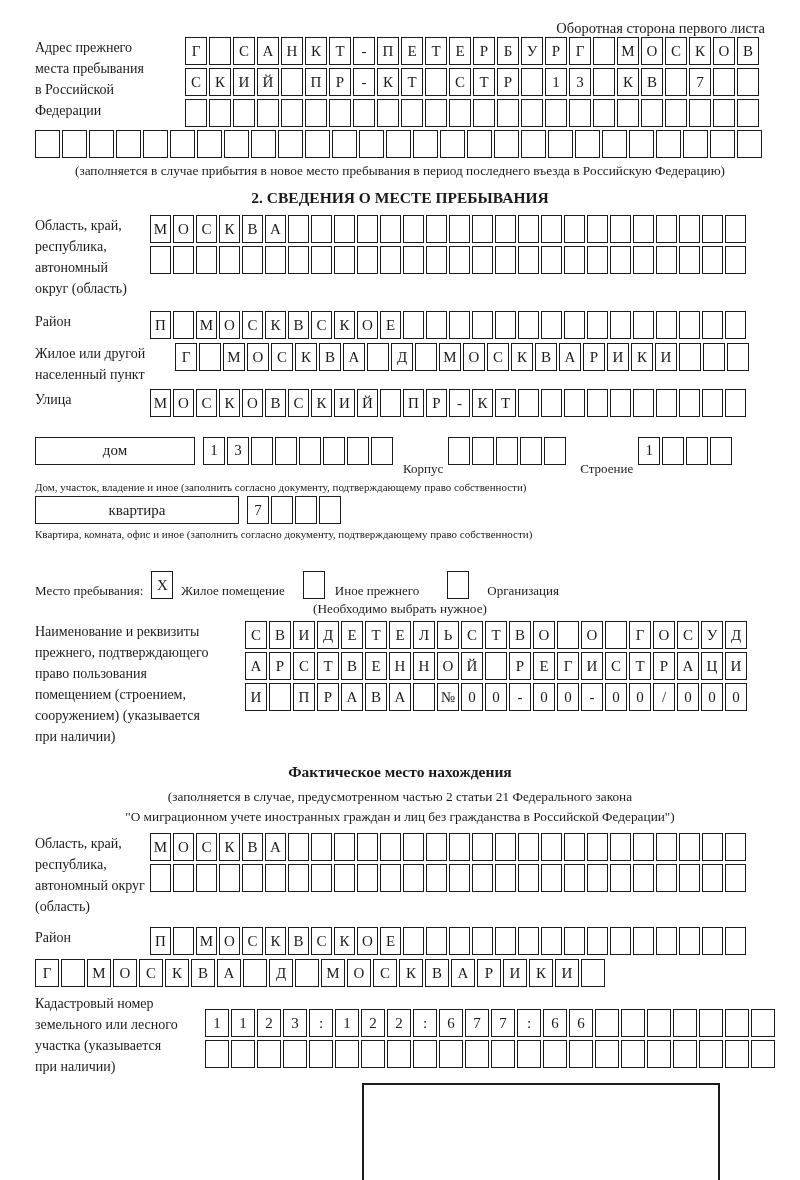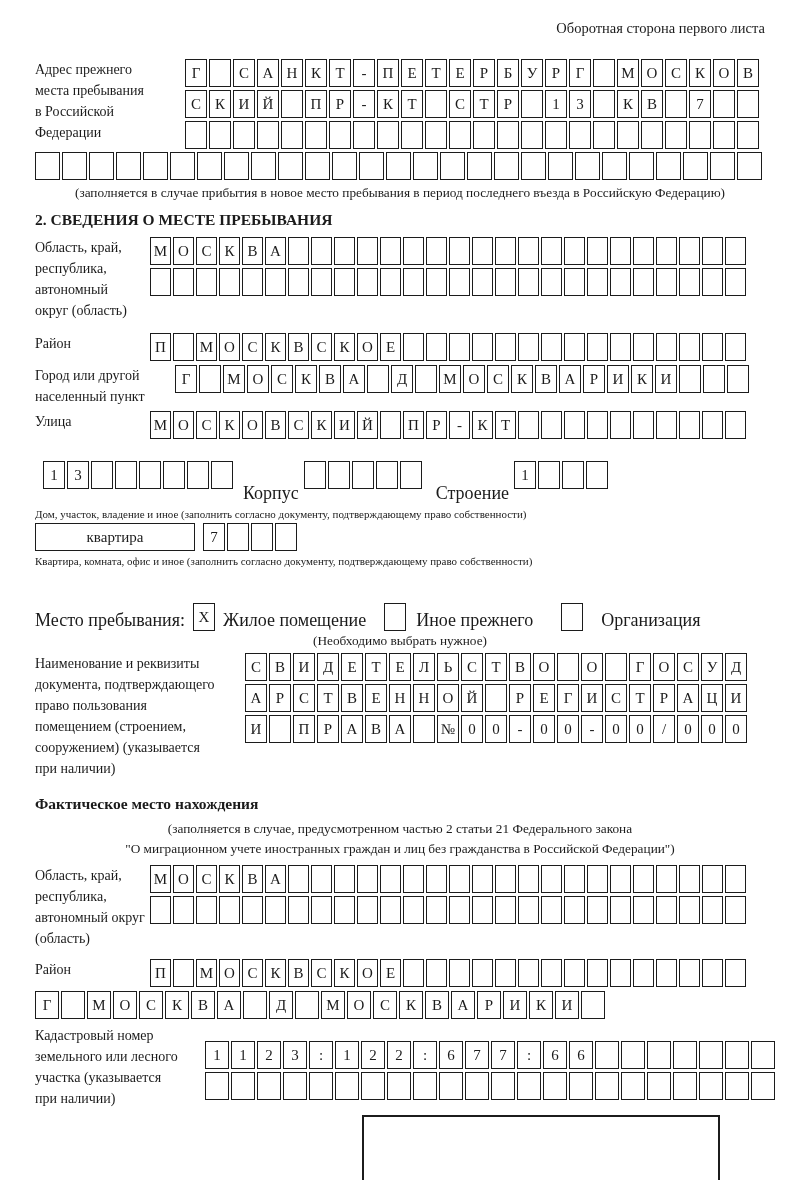--- a/index.html
+++ b/index.html
@@ -2,41 +2,41 @@
 <html><head>
 <meta charset="utf-8">
 <style>
   html,body{margin:0;padding:0;background:#ffffff;}
   body{
     width:800px;height:1180px;overflow:hidden;
     font-family:"Liberation Serif","DejaVu Serif",serif;
     color:#1b1b1b;box-sizing:border-box;
     padding:20px 35px 0 35px;
   }
-  .hdr-note{ text-align:right; font-size:14.5px; margin-bottom:22px; }
+  .hdr-note{ text-align:right; font-size:14.5px; }
 
   .flexrow{display:flex;}
   .lbl{ font-size:14px; line-height:1.5; white-space:pre-line; flex:none; }
 
   .rows{display:flex;flex-direction:column;gap:3px;}
   .boxrow{display:flex;gap:2px;flex:none;}
   .cell{
     width:var(--cw,22px); height:28px; flex:none; box-sizing:border-box;
     border:1.7px solid #1c1c1c; background:#fff;
     display:flex; align-items:center; justify-content:center;
     font-size:15px;
   }
   .note{ font-size:13.3px; text-align:center; margin:5px 0 2px 0; }
   .note-left{ font-size:11px; margin:4px 0 2px 0; }
-  .sec-title{ font-weight:bold; font-size:15.5px; margin:10px 0 8px 0; }
+  .sec-title{ font-weight:bold; text-align:center; font-size:15.5px; margin:10px 0 8px 0; }
   .named-box{
     box-sizing:border-box; border:1.8px solid #1c1c1c; height:28px; flex:none;
     display:flex; align-items:center; justify-content:center; font-size:15px;
   }
-  .inline-lbl{ font-size:18px; align-self:center; flex:none;margin-top:37px; }
+  .inline-lbl{ font-size:13px; align-self:center; flex:none;margin-top:37px; }
   .stamp-box{ width:358px; height:176px; border:2px solid #1c1c1c; box-sizing:border-box; flex:none; }
 </style>
 </head>
 <body>
 
 <div class="hdr-note">Оборотная сторона первого листа</div>
 
 <div class="flexrow">
   <div class="lbl" style="width:150px">Адрес прежнего
 места пребывания
@@ -247,21 +247,21 @@
       <div class="cell"></div>
       <div class="cell"></div>
       <div class="cell"></div>
       <div class="cell"></div>
       <div class="cell"></div>
       <div class="cell"></div>
     </div>
 </div>
 
 <div class="flexrow" style="margin-top:4px">
-  <div class="lbl" style="width:140px">Город или другой
+  <div class="lbl" style="width:140px">Жилое или другой
 населенный пункт</div>
   <div class="boxrow" style="--cw:22px">
       <div class="cell">Г</div>
       <div class="cell"></div>
       <div class="cell">М</div>
       <div class="cell">О</div>
       <div class="cell">С</div>
       <div class="cell">К</div>
       <div class="cell">В</div>
       <div class="cell">А</div>
@@ -310,20 +310,21 @@
       <div class="cell"></div>
       <div class="cell"></div>
       <div class="cell"></div>
       <div class="cell"></div>
       <div class="cell"></div>
       <div class="cell"></div>
     </div>
 </div>
 
 <div class="flexrow" style="margin-top:7px;align-items:center">
+  <div class="named-box" style="width:160px">дом</div>
   <div class="boxrow" style="--cw:22px;margin-left:8px">
       <div class="cell">1</div>
       <div class="cell">3</div>
       <div class="cell"></div>
       <div class="cell"></div>
       <div class="cell"></div>
       <div class="cell"></div>
       <div class="cell"></div>
       <div class="cell"></div>
     </div>
@@ -339,21 +340,21 @@
   <div class="boxrow" style="--cw:22px;margin-left:5px">
       <div class="cell">1</div>
       <div class="cell"></div>
       <div class="cell"></div>
       <div class="cell"></div>
     </div>
 </div>
 <div class="note-left">Дом, участок, владение и иное (заполнить согласно документу, подтверждающему право собственности)</div>
 
 <div class="flexrow" style="margin-top:3px;align-items:center">
-  <div class="named-box" style="width:160px">квартира</div>
+  <div class="named-box" style="width:204px">квартира</div>
   <div class="boxrow" style="--cw:22px;margin-left:8px">
       <div class="cell">7</div>
       <div class="cell"></div>
       <div class="cell"></div>
       <div class="cell"></div>
     </div>
 </div>
 <div class="note-left">Квартира, комната, офис и иное (заполнить согласно документу, подтверждающему право собственности)</div>
 
 <div class="flexrow" style="margin-top:6px;align-items:flex-end">
@@ -362,21 +363,21 @@
   <div class="inline-lbl" style="margin-left:8px">Жилое помещение</div>
   <div class="cell" style="margin-left:18px"></div>
   <div class="inline-lbl" style="margin-left:10px">Иное прежнего</div>
   <div class="cell" style="margin-left:28px"></div>
   <div class="inline-lbl" style="margin-left:18px">Организация</div>
 </div>
 <div class="note" style="margin-top:2px">(Необходимо выбрать нужное)</div>
 
 <div class="flexrow" style="margin-top:4px">
   <div class="lbl" style="width:210px">Наименование и реквизиты
-документа, подтверждающего
+прежнего, подтверждающего
 право пользования
 помещением (строением,
 сооружением) (указывается
 при наличии)</div>
   <div class="rows">
     <div class="boxrow" style="--cw:22px">
         <div class="cell">С</div>
         <div class="cell">В</div>
         <div class="cell">И</div>
         <div class="cell">Д</div>

